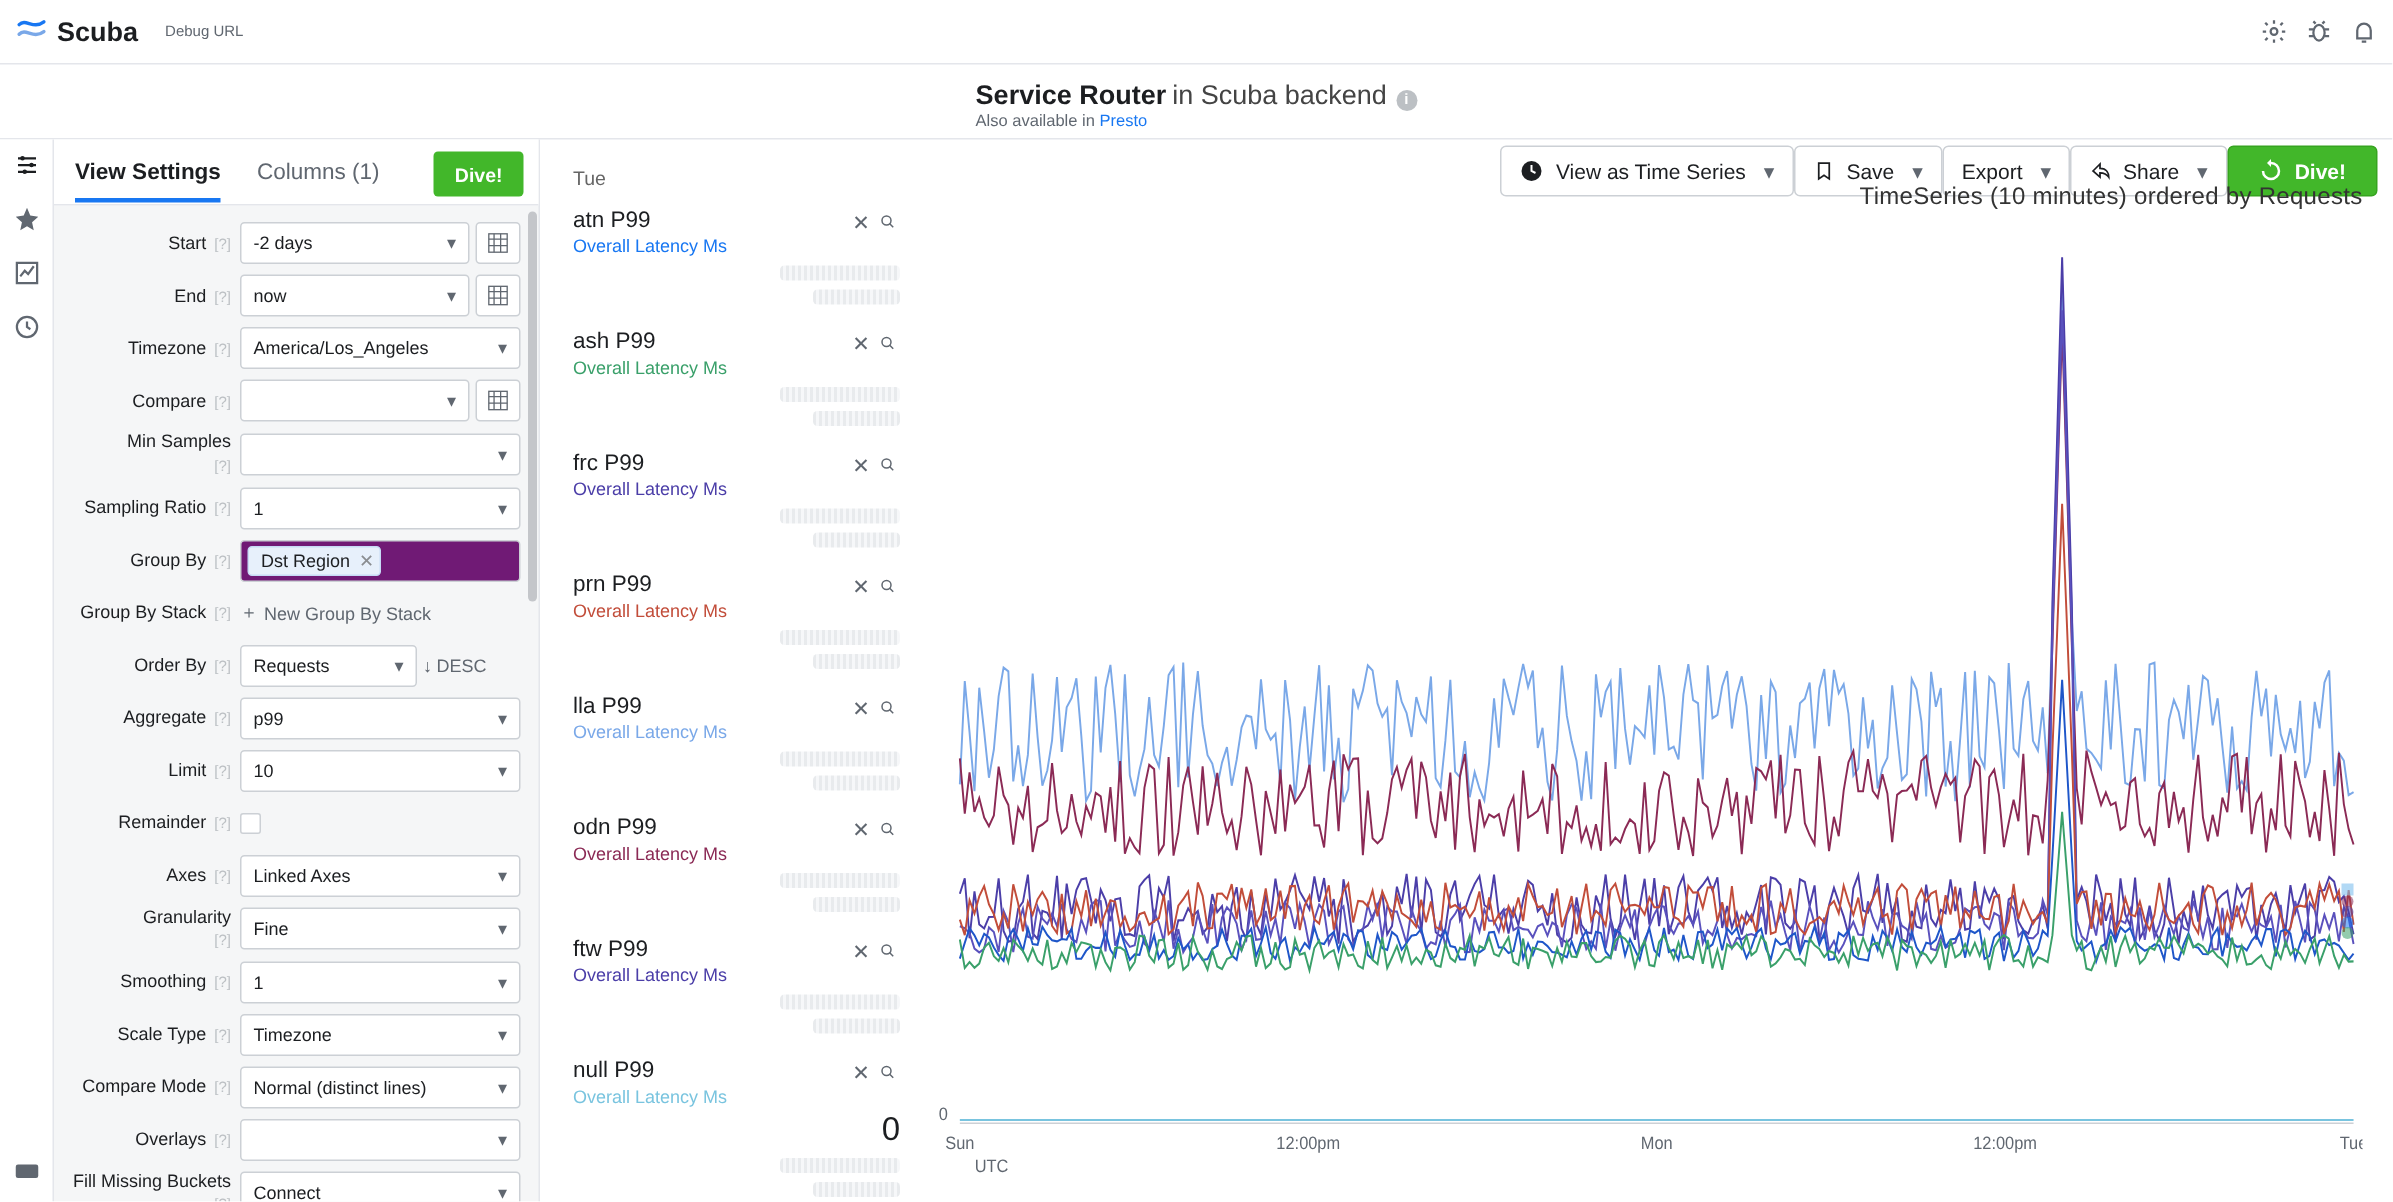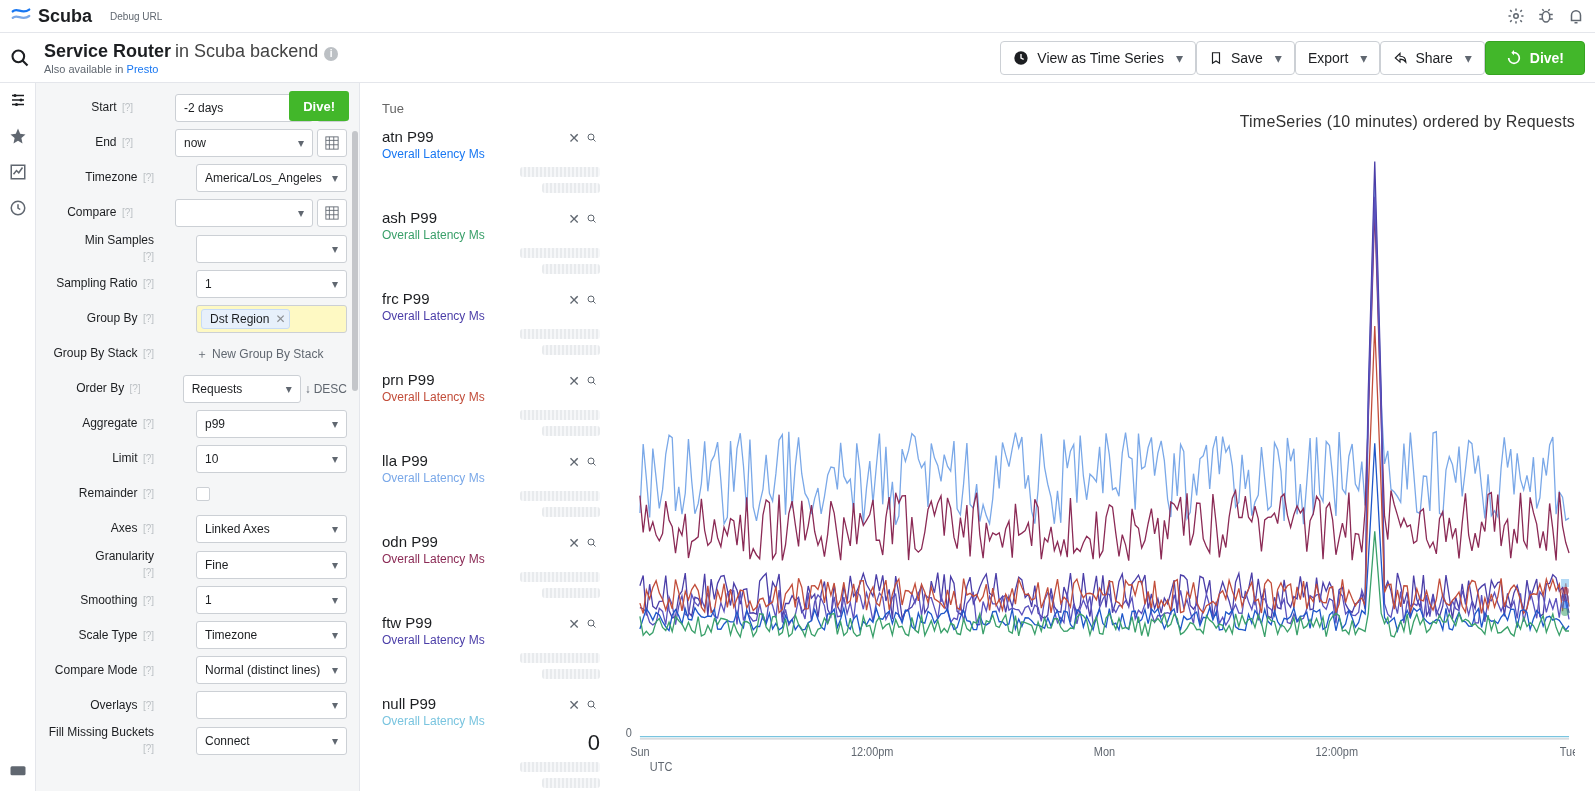--- a/index.html
+++ b/index.html
@@ -1,27 +1,27 @@
 <!DOCTYPE html>
 <html><head>
 <meta charset="utf-8">
 <style>
   * { box-sizing: border-box; margin: 0; padding: 0; }
   body { font-family: -apple-system, BlinkMacSystemFont, "Segoe UI", Helvetica, Arial, sans-serif; font-size: 13px; color: #1c1e21; background: #fff; width: 1595px; height: 801px; overflow: hidden; }
 
   
-  .topbar { height: 33px; border-bottom: 1px solid #e4e6eb; display: flex; align-items: center; padding: 0 10px; }
+  .topbar { height: 43px; border-bottom: 1px solid #e4e6eb; display: flex; align-items: center; padding: 0 10px; }
   .logo-area { display: flex; align-items: center; gap: 6px; font-weight: 700; font-size: 18px; margin-right: 18px; }
   .logo-icon { width: 22px; height: 22px; color:#1877f2; }
   .top-link { color: #606770; font-size: 10px; cursor: pointer; }
   .topbar-right { margin-left: auto; display: flex; gap: 12px; }
   .top-icon { width: 18px; height: 18px; color: #606770; cursor: pointer; }
 
   
-  .headerbar { height: 50px; border-bottom: 1px solid #e4e6eb; display: flex; align-items: center; padding: 0 10px; gap: 10px; }
+  .headerbar { height: 50px; border-bottom: 1px solid #e4e6eb; display: flex; align-items: center; padding: 0 10px; gap: 10px; flex-direction: column; }
   .search-icon { width: 20px; height: 20px; color: #1c1e21; margin-right: 4px; }
   .title-block { display: flex; flex-direction: column; }
   .title-line { display: flex; align-items: baseline; gap: 4px; font-size: 18px; }
   .title-strong { font-weight: 700; }
   .title-rest { color: #444; }
   .info-icon { width: 14px; height: 14px; background: #bcc0c4; border-radius: 50%; display: inline-flex; align-items: center; justify-content: center; color: #fff; font-size: 10px; line-height:1; font-weight:bold; margin-left:2px; }
   .sub-line { font-size: 11px; color: #606770; margin-top:1px; }
   .sub-line a { color: #1877f2; text-decoration: none; }
   .header-actions { margin-left: auto; display: flex; gap: 0; align-items:center; }
   .pill, .btn { height: 34px; border: 1px solid #ccd0d5; border-radius: 4px; background: #fff; display: inline-flex; align-items: center; gap: 8px; padding: 0 12px; font-size: 14px; cursor: pointer; color:#1c1e21; }
@@ -36,32 +36,32 @@
   .rail-icon.active { color:#1c1e21; }
   .rail-bottom { margin-top:auto; margin-bottom:12px; }
 
   .settings-panel { width: 324px; border-right: 1px solid #e4e6eb; background:#f5f6f7; display:flex; flex-direction:column; position:relative; }
   .settings-tabs { height:46px; display:flex; align-items:center; background:#fff; border-bottom:1px solid #e4e6eb; padding:0 14px; }
   .tab { font-size:15px; color:#606770; padding:12px 0; margin-right:24px; cursor:pointer; }
   .tab.active { color:#1c1e21; font-weight:600; border-bottom:3px solid #1877f2; padding-bottom:9px; }
   .panel-dive { position:absolute; right:10px; top:8px; background:#42b72a; color:#fff; border:none; border-radius:3px; height:30px; padding:0 14px; font-weight:600; font-size:13px; cursor:pointer; }
 
   .settings-body { padding:10px 12px 8px 6px; overflow-y:hidden; }
-  .row { display:flex; align-items:center; margin-bottom:5px; min-height:30px;gap:36px; }
+  .row { display:flex; align-items:center; margin-bottom:5px; min-height:30px; }
   .row-label { width:118px; text-align:right; font-size:12px; color:#1c1e21; padding-right:6px; line-height:1.3; }
   .row-label .q { color:#bcc0c4; font-size:10px; margin-left:2px; }
   .row-val { flex:1; display:flex; gap:4px; align-items:center; }
   .sel { flex:1; height:28px; border:1px solid #ccd0d5; border-radius:3px; background:#fff; display:flex; align-items:center; padding:0 8px; justify-content:space-between; font-size:12px; cursor:pointer; }
   .sel .dd { color:#606770; }
   .halfsel { width:138px; }
   .icon-btn { width:30px; height:28px; border:1px solid #ccd0d5; border-radius:3px; background:#fff; display:flex; align-items:center; justify-content:center; cursor:pointer; }
   .grid-icon { width:14px; height:14px; }
   .chip { background:#e7f0fb; border:1px solid #c7dbf5; border-radius:3px; padding:2px 4px 2px 8px; font-size:12px; color:#1c1e21; display:inline-flex; align-items:center; gap:6px; }
   .chip .x { color:#8a8d91; cursor:pointer; }
-  .chips-wrap { flex:1; min-height:28px; border:1px solid #ccd0d5; border-radius:3px; background:#fef9c3; display:flex; align-items:center; padding:2px 4px; }
+  .chips-wrap { flex:1; min-height:28px; border:1px solid #ccd0d5; border-radius:3px; background:#701a75; display:flex; align-items:center; padding:2px 4px; }
   .linklike { color:#606770; font-size:12px; display:flex; align-items:center; gap:4px; cursor:pointer; }
   .desc { color:#606770; font-size:12px; display:flex; align-items:center; gap:3px; }
   .chk { width:14px; height:14px; border:1px solid #ccd0d5; border-radius:2px; background:#fff; }
   .scroll-handle { position:absolute; right:1px; top:48px; width:6px; height:260px; background:#c4c6ca; border-radius:3px; }
 
   
   .main { flex:1; display:flex; position:relative; }
   .legend-col { width:250px; padding:18px 10px 0 22px; font-size:14px; }
   .legend-top { color:#666; margin-bottom:12px; font-size:13px; filter:blur(0.5px); }
   .legend-item { margin-bottom:16px; position:relative; }
@@ -183,20 +183,24 @@
     <svg class="rail-icon" viewBox="0 0 24 24">
         <circle cx="12" cy="12" r="9" fill="none" stroke="currentColor" stroke-width="2"></circle>
         <path d="M12 7v5l3 2" stroke="currentColor" stroke-width="2" fill="none"></path>
       </svg>
     <svg class="rail-icon rail-bottom" viewBox="0 0 24 24">
         <rect x="2" y="7" width="20" height="12" rx="2" fill="currentColor"></rect>
       </svg>
   </div>
 
   <div class="settings-panel">
+    <div class="settings-tabs">
+      <div class="tab active">View Settings</div>
+      <div class="tab">Columns (1)</div>
+    </div>
     <button class="panel-dive">Dive!</button>
     <div class="scroll-handle"></div>
 
     <div class="settings-body">
 
       <div class="row">
           <div class="row-label"><span>Start</span> <span class="q">[?]</span></div>
         <div class="row-val">
             <div class="sel halfsel">
               <span>-2  days</span>

